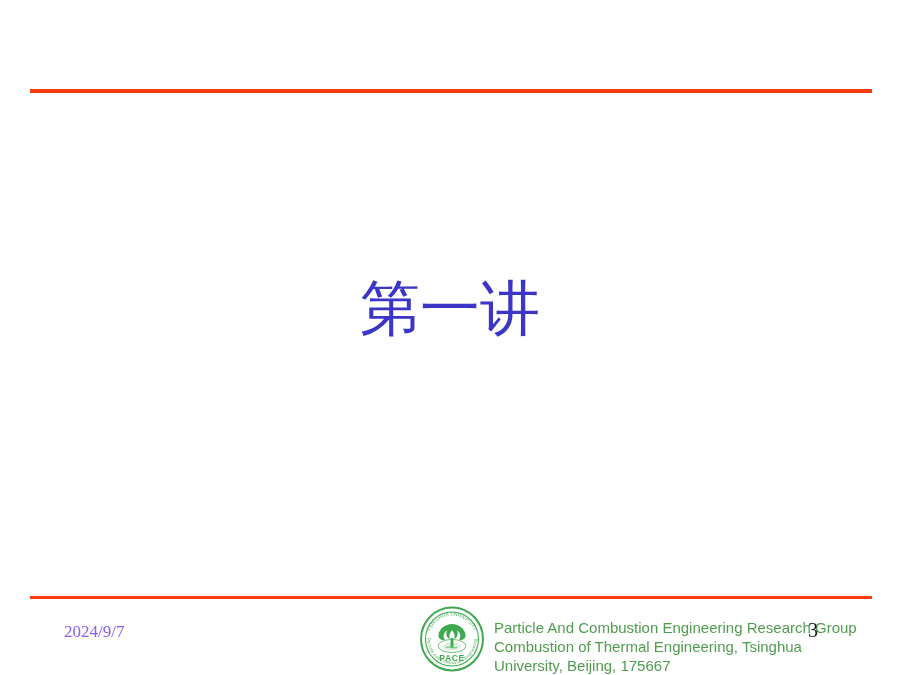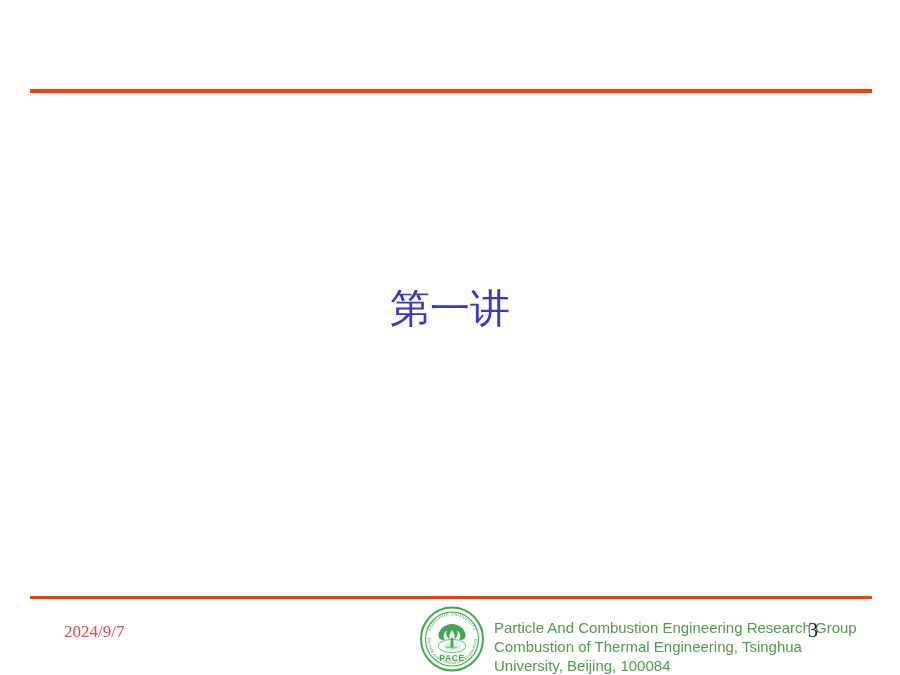--- a/index.html
+++ b/index.html
@@ -41,35 +41,35 @@
     left: 0;
     top: 258px;
     width: 900px;
     height: 100px;
     display: flex;
     align-items: center;
     justify-content: center;
   }
   #title-text {
     font-family: "DejaVu Sans", "Liberation Sans", sans-serif;
-    font-size: 40px;
+    font-size: 60px;
     line-height: 1;
     letter-spacing: 0px;
     color: #3b35c8;
     white-space: nowrap;
   }
 
   
   #footer-date {
     position: absolute;
     left: 64px;
     top: 622px;
     font-family: "Liberation Serif", "DejaVu Serif", serif;
     font-size: 17px;
-    color: #ef4444;
+    color: #8b5cf6;
     white-space: nowrap;
   }
 
   #footer-logo {
     position: absolute;
     left: 418px;
     top: 606px;
     width: 68px;
     height: 66px;
   }
@@ -157,18 +157,18 @@
 
       <path d="M28 41.5 C 31 39.8, 35 43.2, 39 41.2" fill="none" stroke="#6ec07a" stroke-width="1.1"></path>
 
       <text x="34" y="54.5" text-anchor="middle" font-family="Liberation Sans, sans-serif" font-size="8.5" font-weight="bold" fill="#3fa94f" letter-spacing="0.6">PACE</text>
     </svg>
   </div>
 
   <div id="footer-affiliation">
     <span class="aff-line">Particle And Combustion Engineering Research Group</span>
     <span class="aff-line">Combustion of Thermal Engineering, Tsinghua</span>
-    <span class="aff-line">University, Beijing, 100084</span>
+    <span class="aff-line">University, Beijing, 175667</span>
   </div>
 
   <div id="footer-pagenum">3</div>
 
 </div>
 
 </body></html>

